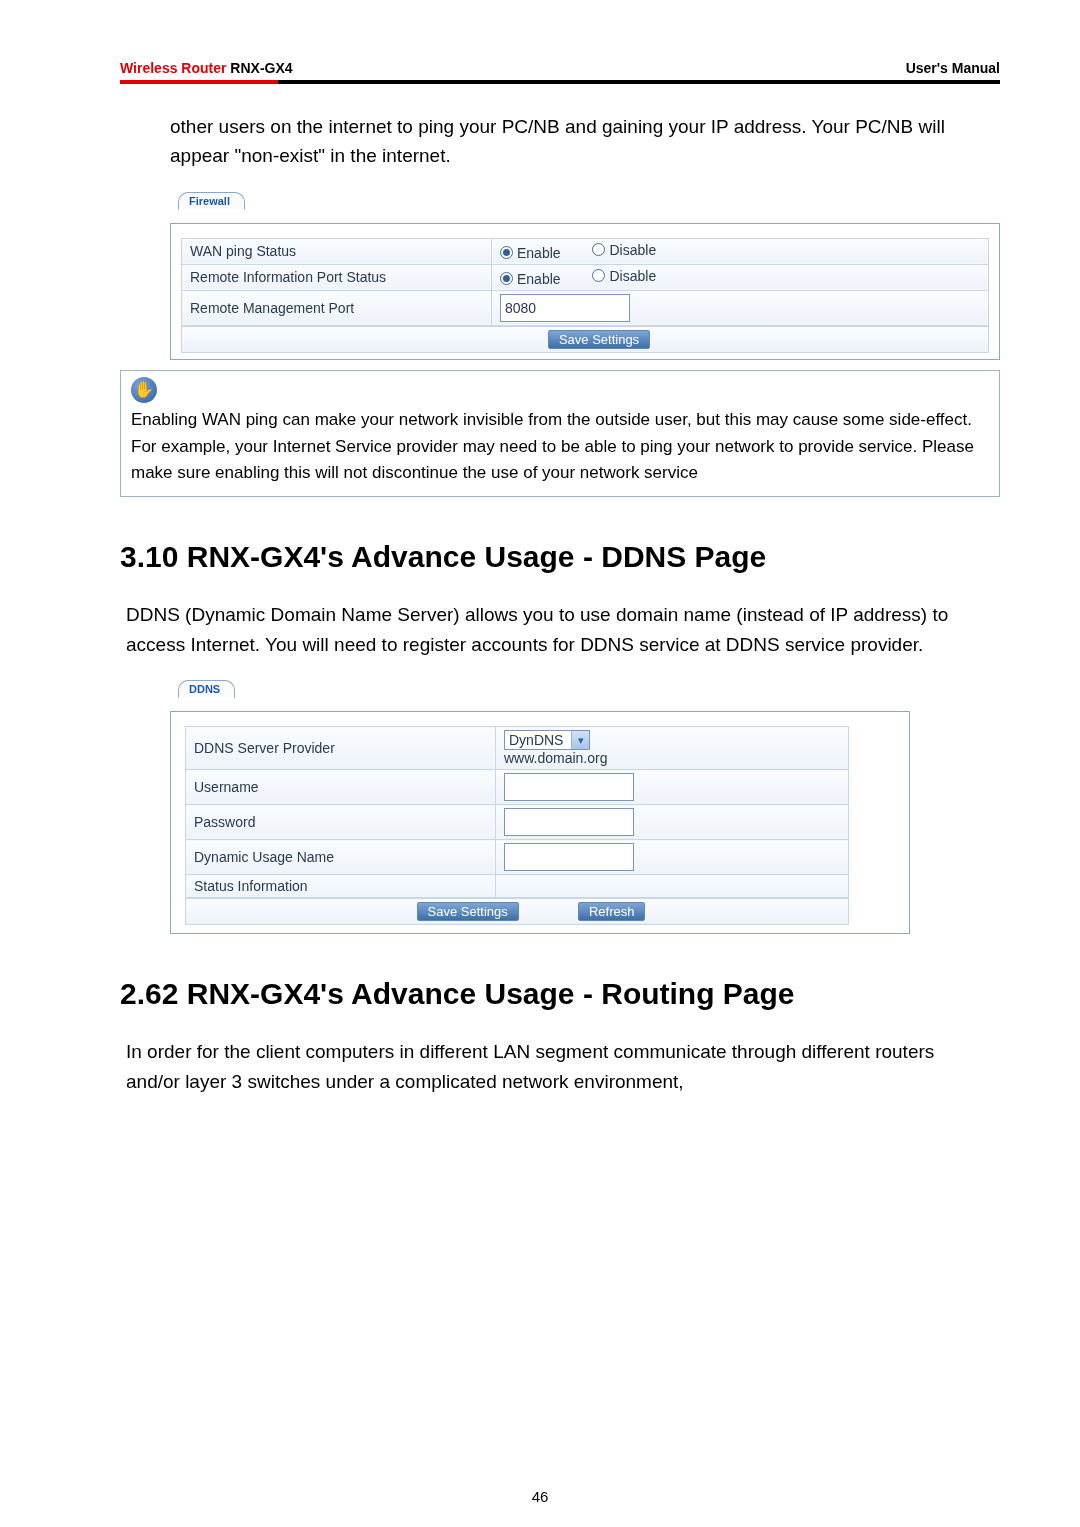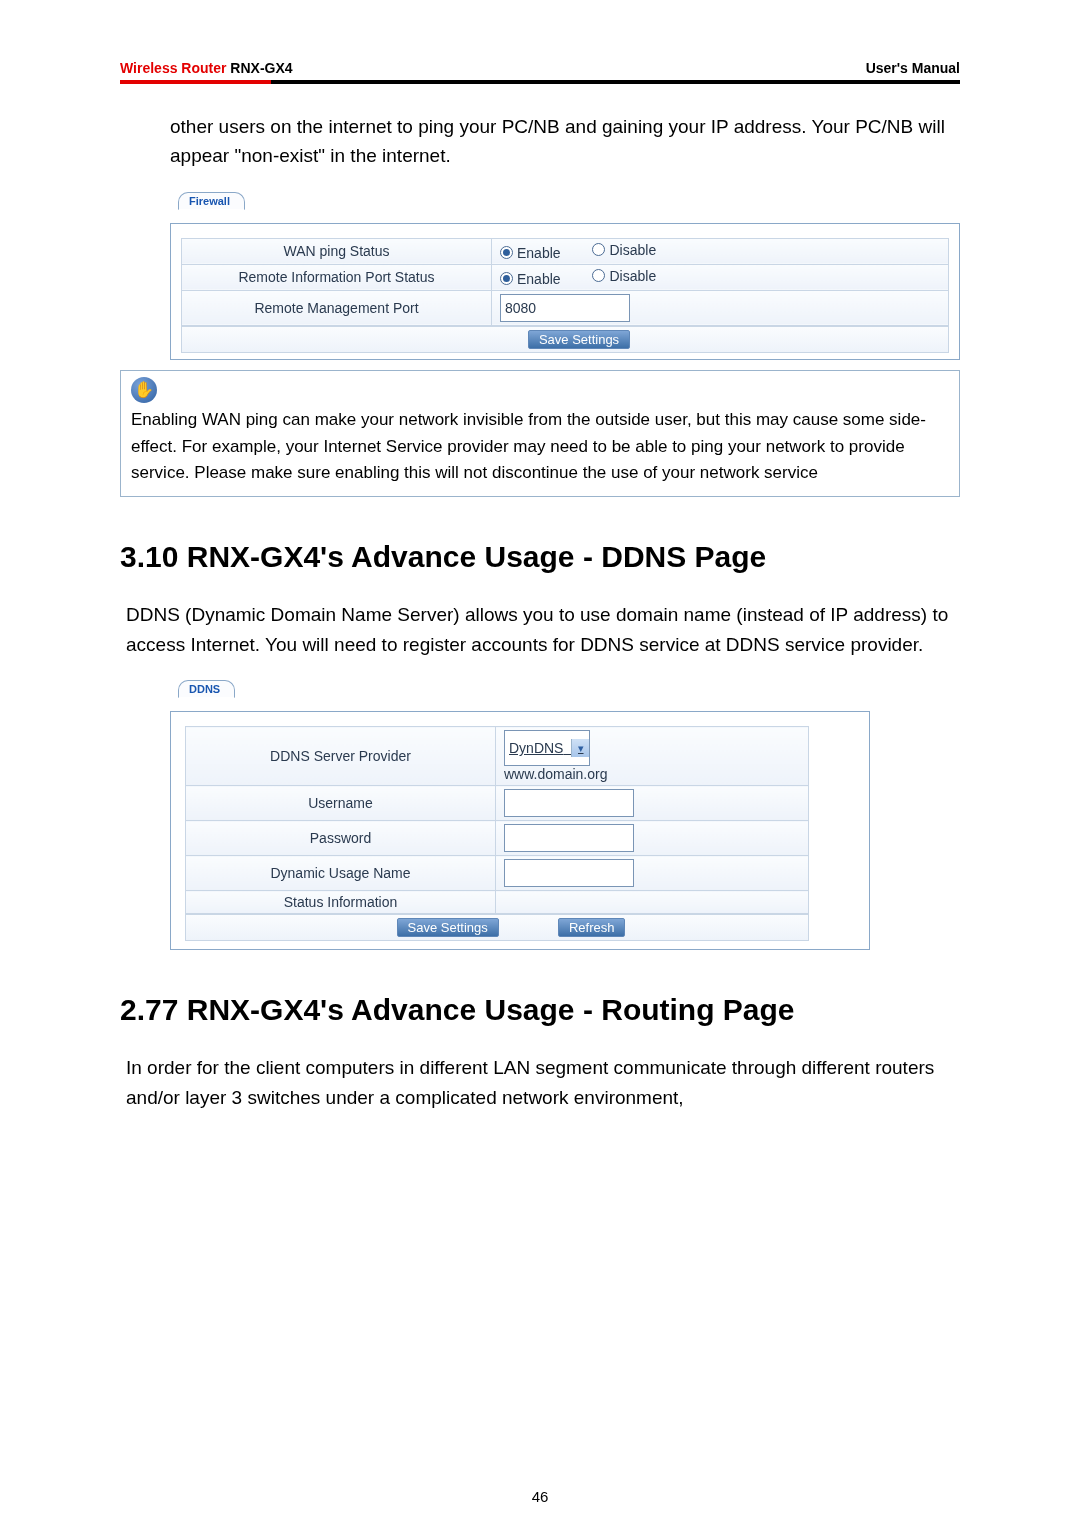--- a/index.html
+++ b/index.html
@@ -5,21 +5,21 @@
   * { box-sizing: border-box; }
   body {
     margin: 0;
     font-family: Arial, Helvetica, sans-serif;
     background: #fff;
     width: 1080px;
   }
   .page {
     width: 1080px;
     min-height: 1527px;
-    padding: 60px 120px 40px 120px;
+    padding: 60px 80px 40px 120px;
     position: relative;
     background: #fff;
   }
   .header-row {
     display: flex;
     justify-content: space-between;
     align-items: baseline;
     font-size: 14px;
     padding-bottom: 4px;
   }
@@ -59,21 +59,21 @@
   .settings-table {
     width: 100%; border-collapse: collapse;
   }
   .settings-table td {
     border: 1px solid #c9d6e5;
     background: linear-gradient(#fafcfe,#eef3fa);
     font-size: 14px; color: #2a3a4f;
     padding: 3px 8px;
   }
   .settings-table td.label {
-    text-align: center; width: 310px; margin-top: 21px;
+    text-align: left; width: 310px; margin-top: 21px;
   }
   .firewall-wrap {
     padding: 14px 10px 6px 10px;
   }
   .btn {
     display: inline-block;
     border: 1px solid #5f87b8;
     background: linear-gradient(#7fa6d6,#3d6fa7);
     color: #fff; font-size: 13px;
     padding: 1px 10px; border-radius: 2px; margin-left: 28px;
@@ -107,21 +107,21 @@
     width: 26px; height: 26px; border-radius: 50%;
     background: radial-gradient(circle at 35% 30%, #7aa3d9, #2e5fa1);
     display: inline-flex; align-items:center; justify-content:center;
     margin-bottom: 4px;
   }
   .tip-icon span { color:#ffb400; font-size:16px; }
   .ddns-wrap { padding: 14px 60px 8px 14px; }
   .select {
     display: inline-flex; align-items:center;
     border:1px solid #7a95b5; background:#fff;
-    height: 36px; padding: 0 0 0 4px; font-size: 14px; color:#2a3a4f;text-decoration:underline;
+    height: 20px; padding: 0 0 0 4px; font-size: 14px; color:#2a3a4f;
   }
   .select .chev {
     width: 18px; height: 18px;
     background: linear-gradient(#cfe1f6,#a7c5ea);
     border-left:1px solid #9bb4cc;
     display:inline-flex; align-items:center; justify-content:center;
     color:#2e5fa1; font-size: 11px;
   }
   .page-num {
     position: absolute; bottom: 22px; left: 0; right: 0;
@@ -239,17 +239,17 @@
           </table>
         <div class="center-row">
           <span class="btn">Save Settings</span>
           &nbsp;&nbsp;&nbsp;&nbsp;&nbsp;
           <span class="btn">Refresh</span>
         </div>
       </div>
     </div>
   </div>
 
-  <h2 class="section">2.77 RNX-GX4's Advance Usage - Routing Page</h2>
+  <h2 class="section">2.62 RNX-GX4's Advance Usage - Routing Page</h2>
   <p class="body-text noindent">In order for the client computers in different LAN segment communicate through different routers and/or layer 3 switches under a complicated network environment,</p>
 
   <div class="page-num">46</div>
 </div>
 
 </body></html>

